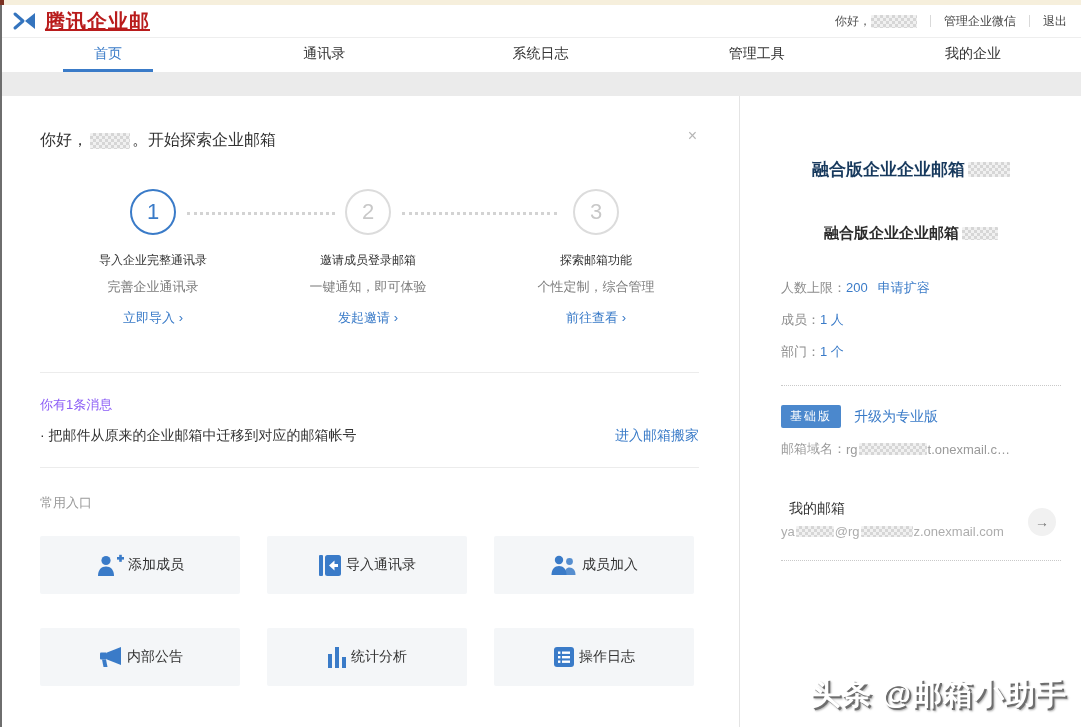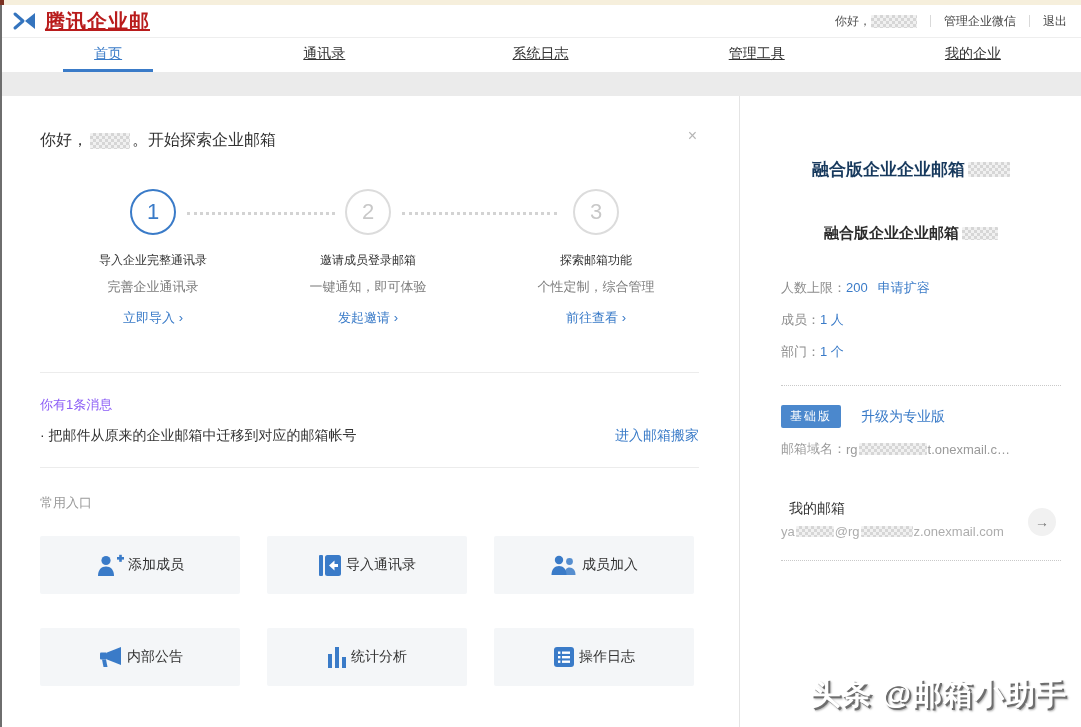--- a/index.html
+++ b/index.html
@@ -20,21 +20,21 @@
   .header-right a { color:#444; text-decoration:none; cursor:pointer; }
   .hr-sep { width:1px; height:12px; background:#d9d9d9; margin:0 13px; }
   .greet { display:flex; align-items:center; }
 
   
   .blur { display:inline-block; vertical-align:-2px; border-radius:1px;
           background:repeating-conic-gradient(#d6d6d6 0% 25%, #f1f1f1 0% 50%) 0 0/6px 6px; }
 
   
   nav { position:absolute; left:0; top:38px; width:100%; height:34px; background:#fff; display:flex; }
-  .tab { flex:1; text-align:center; font-size:14px; color:#333; line-height:30px; position:relative; cursor:pointer;text-decoration:underline; }
+  .tab { flex:1; text-align:center; font-size:14px; color:#333; line-height:30px; position:relative; cursor:pointer; }
   .tab.active { color:#3a7bc8; }
   .tab.active::after { content:""; position:absolute; left:50%; transform:translateX(-50%); bottom:0; width:90px; height:3px; background:#3a7bc8; }
 
   .gray-band { position:absolute; left:0; top:72px; width:100%; height:24px; background:#ebebeb; }
 
   main { position:absolute; left:0; top:96px; width:100%; height:631px; background:#fff; }
   .left-panel { position:absolute; left:0; top:0; width:740px; height:100%; border-right:1px solid #e4e4e4; }
   .right-panel { position:absolute; left:741px; top:0; width:340px; height:100%; }
 
   
@@ -67,21 +67,21 @@
   .rp-title { position:absolute; left:0; width:100%; top:62px; text-align:center; font-size:17px; font-weight:bold; color:#17395d; }
   .rp-subtitle { position:absolute; left:0; width:100%; top:128px; text-align:center; font-size:15px; font-weight:bold; color:#2b2b2b; }
   .stat { position:absolute; left:40px; font-size:13px; color:#8c8c8c; }
   .stat b { font-weight:normal; color:#3a7bc8; }
   .stat .lnk { color:#3a7bc8; margin-left:10px; cursor:pointer; }
   .st-1 { top:183px; } .st-2 { top:215px; } .st-3 { top:247px; }
   .rp-dotted { position:absolute; left:40px; width:280px; border-top:1px dotted #c9c9c9; }
   .rpd-1 { top:289px; } .rpd-2 { top:464px; }
   .badge-row { position:absolute; left:40px; top:309px; display:flex; align-items:center; }
   .badge { background:#4b88cd; color:#fff; font-size:12px; padding:3px 9px; border-radius:2px; letter-spacing:2px; }
-  .upgrade { font-size:14px; color:#3a7bc8; margin-left:20px; cursor:pointer;text-align:right; }
+  .upgrade { font-size:14px; color:#3a7bc8; margin-left:13px; cursor:pointer;text-align:right; }
   .domain-row { position:absolute; left:40px; top:344px; font-size:13px; color:#9a9a9a; display:flex; align-items:center; }
   .mailbox-h { position:absolute; left:40px; top:404px; font-size:14px; color:#333;margin-left:8px; }
   .email-row { position:absolute; left:40px; top:428px; font-size:13px; color:#adadad; display:flex; align-items:center; }
   .go-btn { position:absolute; right:25px; top:412px; width:28px; height:28px; border-radius:50%; background:#f1f1f1; color:#777; font-size:14px; display:flex; align-items:center; justify-content:center; cursor:pointer; }
 
   .watermark { position:absolute; right:14px; top:674px; font-size:30px; font-weight:bold; color:#fff; letter-spacing:1px;
                text-shadow:2px 2px 0 #6e6e6e, 3px 3px 2px rgba(0,0,0,.3); z-index:50; }
 
   svg { display:block; }
 </style>

